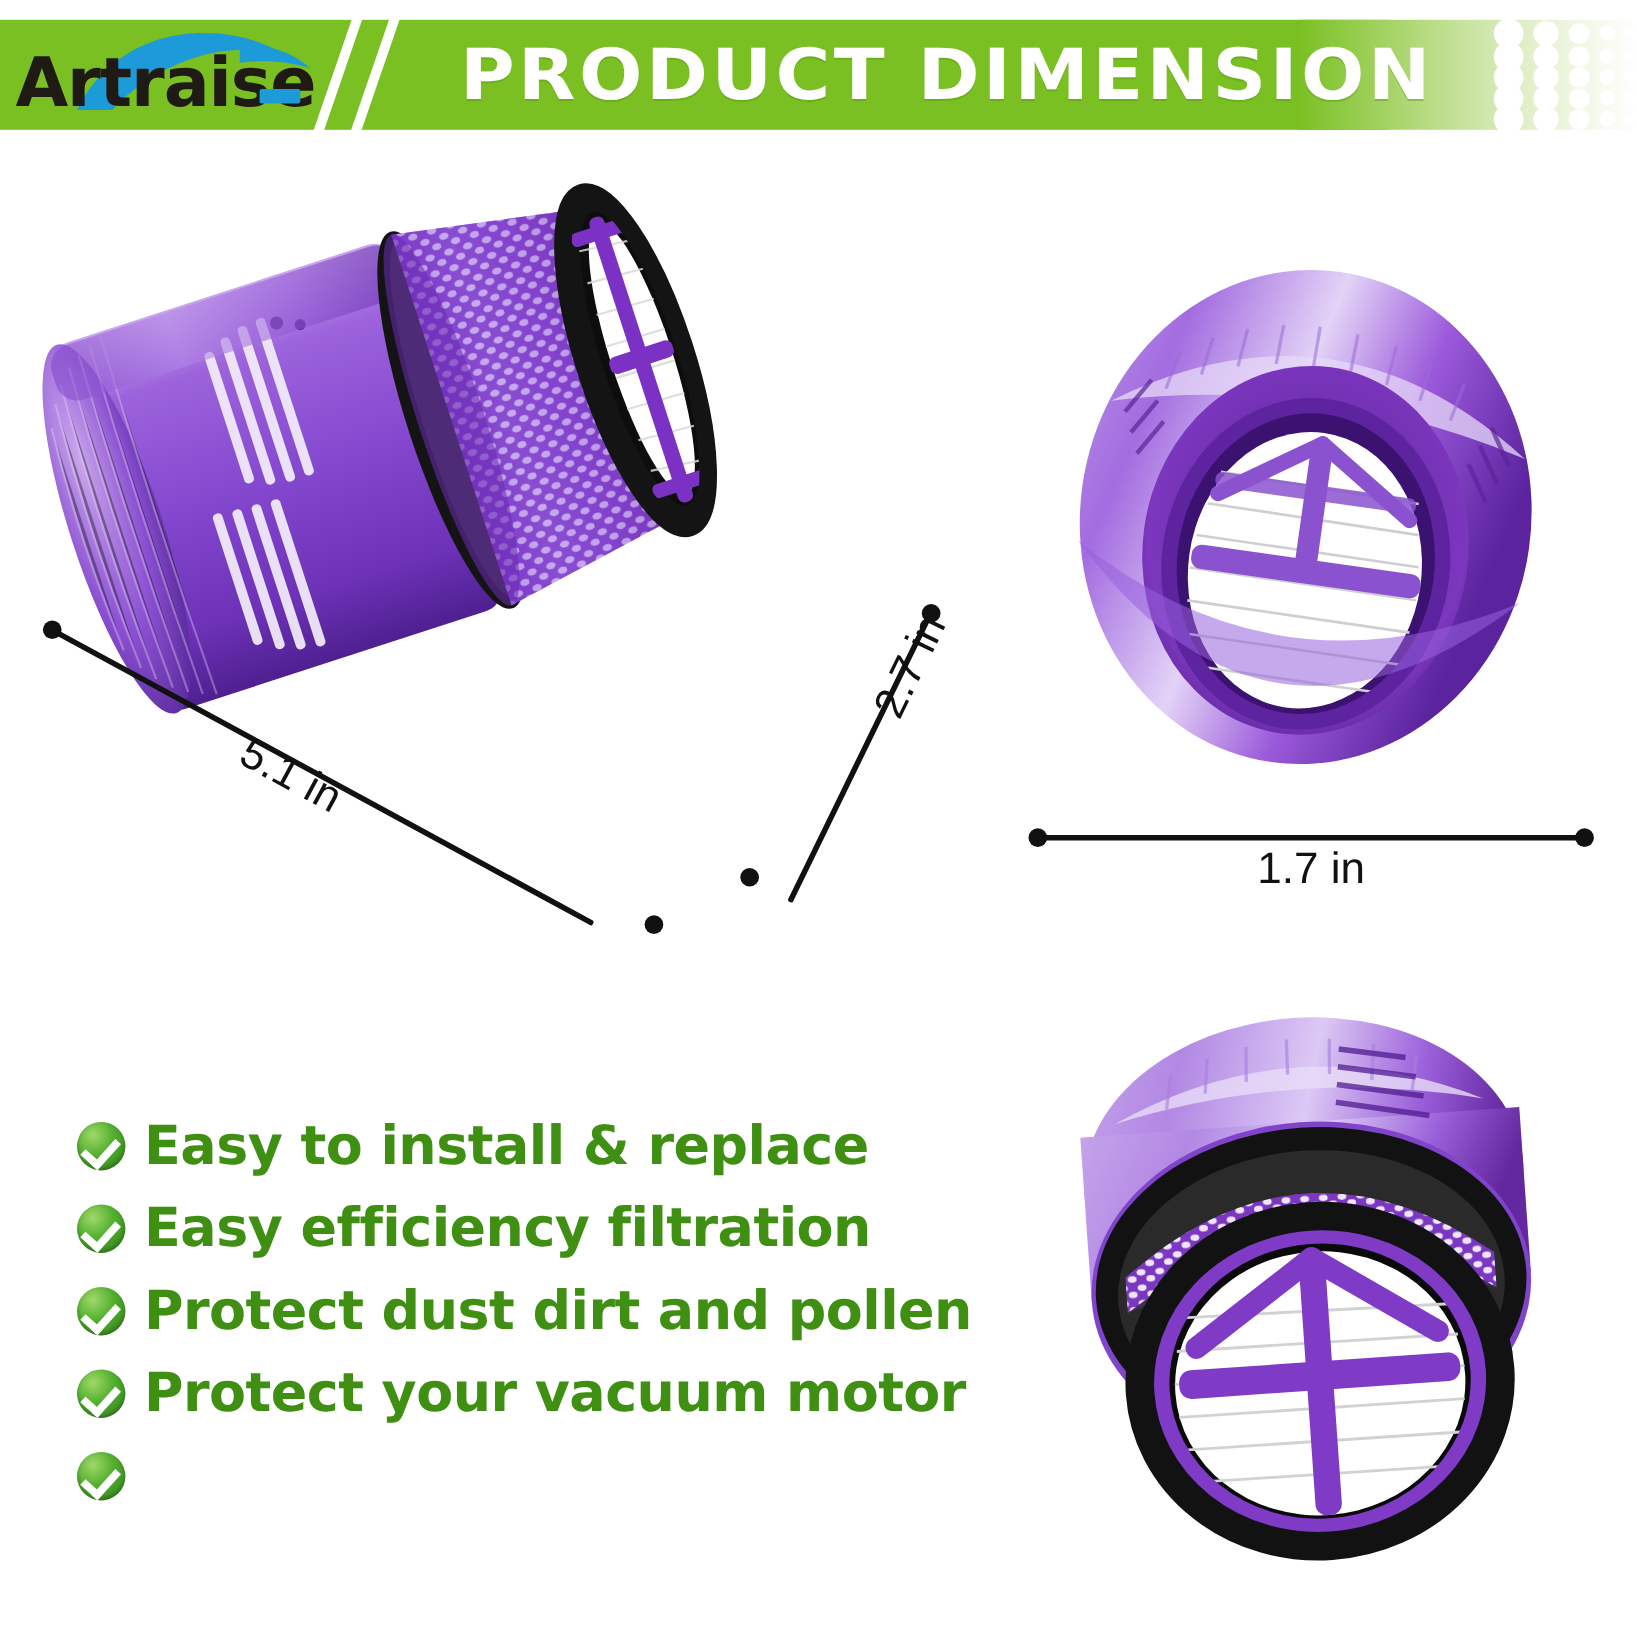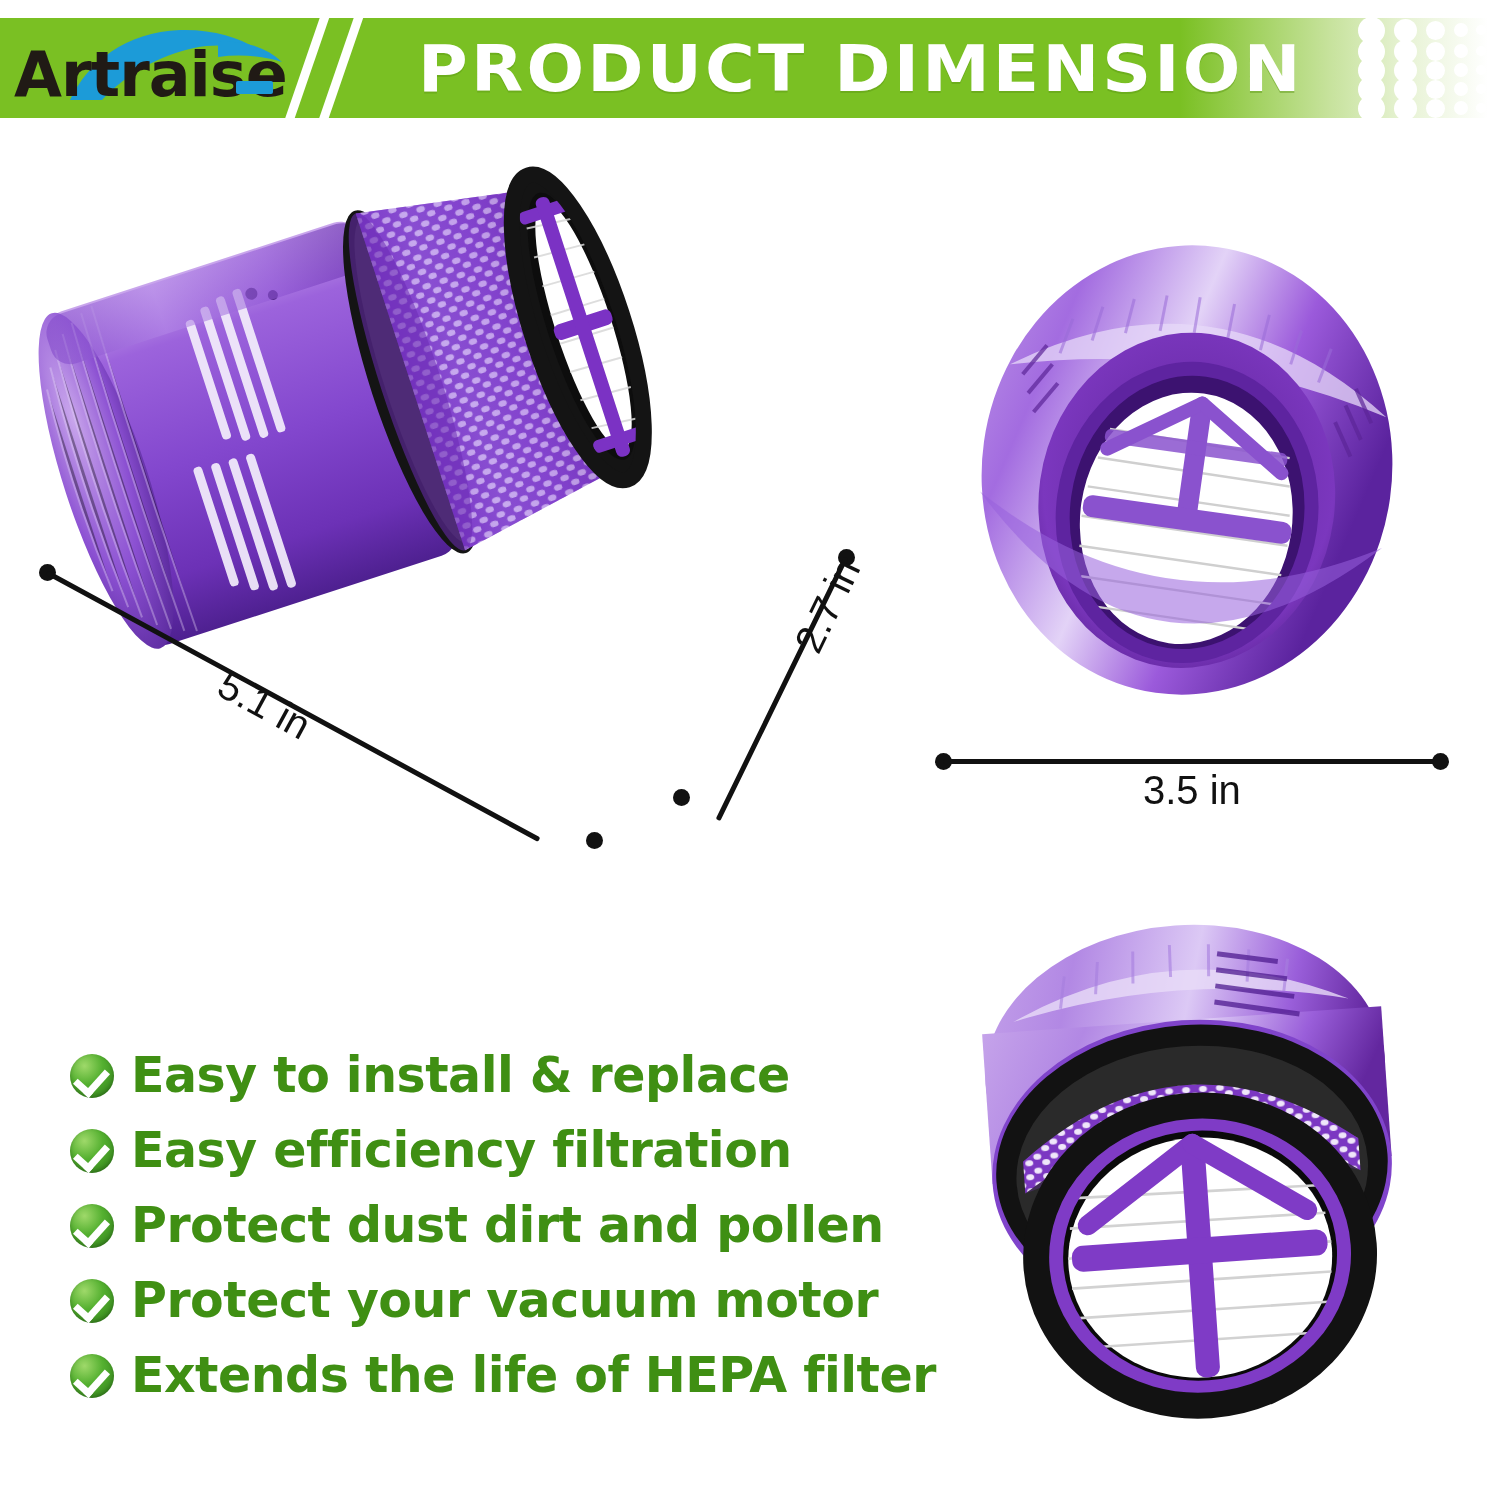--- a/index.html
+++ b/index.html
@@ -82,21 +82,21 @@
   .dim-line{position:absolute;background:#111;height:5px;transform-origin:left center;border-radius:2px;}
   .dim-dot{position:absolute;width:17px;height:17px;background:#111;border-radius:50%;}
   .dim-label{
     position:absolute;color:#111;
     font-family:"Liberation Sans", sans-serif;
     font-size:40px;font-weight:normal;white-space:nowrap;
   }
 
   
   #feature-list{
-    position:absolute;left:70px;top:1040px;width:880px;
+    position:absolute;left:70px;top:1006px;width:880px;
   }
   .feature-row{
     display:flex;align-items:center;height:71px;margin-bottom:4px;
   }
   .check-badge{
     width:44px;height:44px;flex:0 0 44px;margin-right:17px;
     border-radius:50%;
     background:radial-gradient(circle at 33% 27%, #9fd96a 0%, #54b030 42%, #2e7d18 100%);
     box-shadow:inset 0 -2px 4px rgba(0,0,0,.25);
     position:relative;
@@ -422,21 +422,21 @@
   <div class="dim-dot" style="left:838px;top:549px;"></div>
   <div class="dim-line" style="left:846px;top:555px;width:292px;transform:rotate(116deg);"></div>
   <div class="dim-dot" style="left:673px;top:789px;"></div>
   <div class="dim-label" style="left:786px;top:640px;transform:rotate(-64deg);transform-origin:left top;">2.7 in</div>
 </div>
 
 <div>
   <div class="dim-dot" style="left:935px;top:753px;"></div>
   <div class="dim-line" style="left:943px;top:759px;width:497px;"></div>
   <div class="dim-dot" style="left:1432px;top:753px;"></div>
-  <div class="dim-label" style="left:1143px;top:768px;">3.5 in</div>
+  <div class="dim-label" style="left:1143px;top:768px;">1.7 in</div>
 </div>
 
 <div id="feature-list">
   <div class="feature-row">
     <div class="check-badge"></div>
     <div class="feature-text">Easy to install &amp; replace</div>
   </div>
   <div class="feature-row">
     <div class="check-badge"></div>
     <div class="feature-text">Easy efficiency filtration</div>
@@ -444,15 +444,14 @@
   <div class="feature-row">
     <div class="check-badge"></div>
     <div class="feature-text">Protect dust dirt and pollen</div>
   </div>
   <div class="feature-row">
     <div class="check-badge"></div>
     <div class="feature-text">Protect your vacuum motor</div>
   </div>
   <div class="feature-row">
     <div class="check-badge"></div>
-    <div class="feature-text">Extends the life of HEPA filter</div>
   </div>
 </div>
 
 </body></html>

